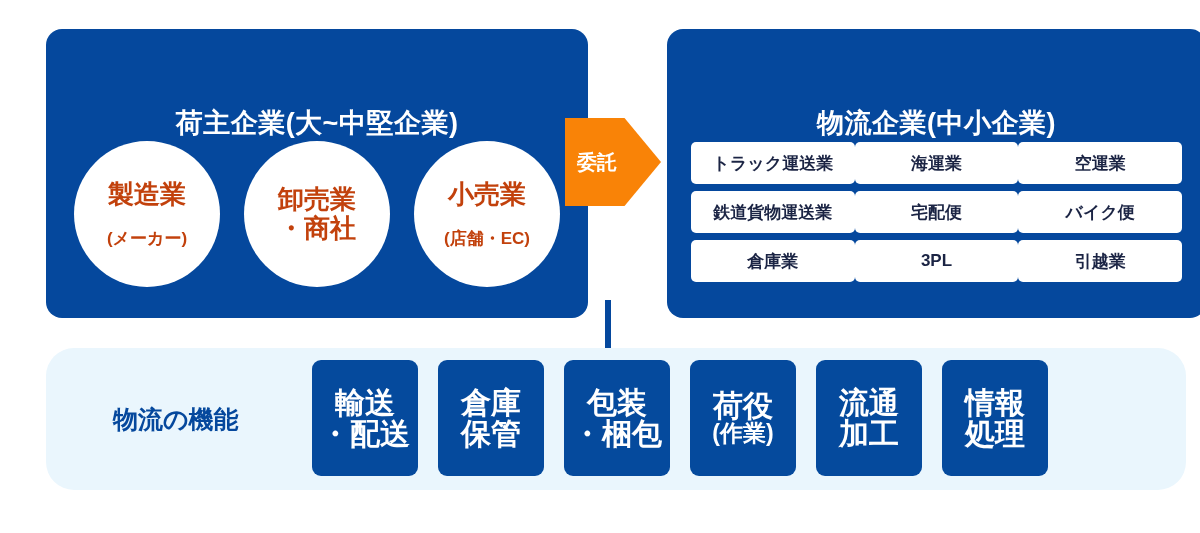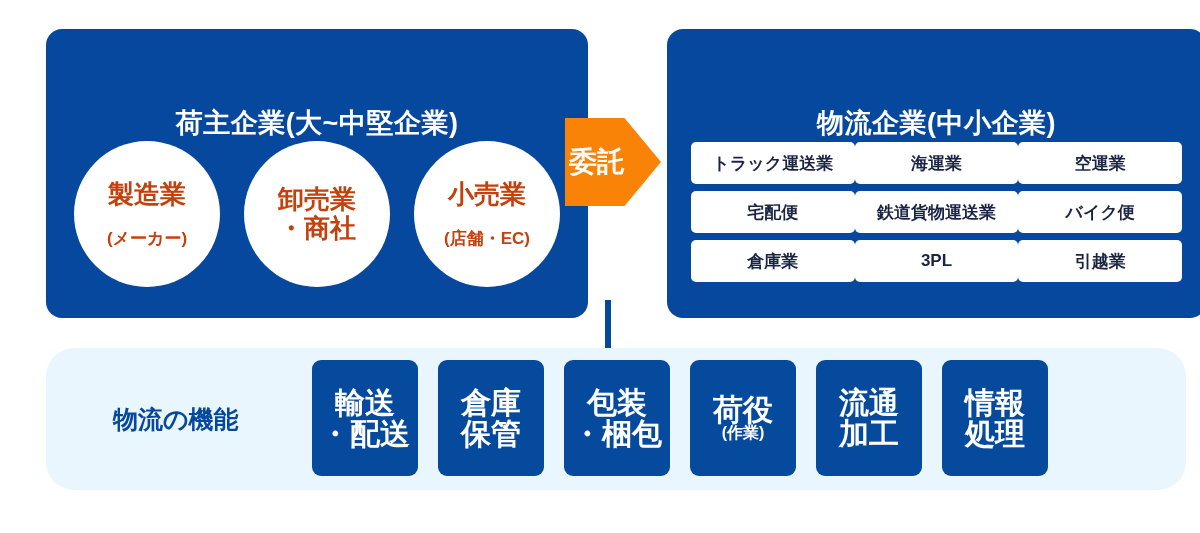--- a/index.html
+++ b/index.html
@@ -134,21 +134,21 @@
     clip-path: polygon(0% 0%, 62% 0%, 100% 50%, 62% 100%, 0% 100%);
   }
   #commission-arrow .arrow-label {
     position: absolute;
     left: 0;
     top: 50%;
     width: 64px;
     transform: translateY(-50%);
     text-align: center;
     color: #ffffff;
-    font-size: 28px;
+    font-size: 20px;
     font-weight: bold;
     white-space: nowrap;
   }
 
   
   #connector-line {
     position: absolute;
     left: 589px;
     top: 300px;
     width: 6px;
@@ -200,21 +200,21 @@
     box-sizing: border-box;
     padding: 0 2px;
   }
   .func-tile .l1,
   .func-tile .l2 {
     font-size: 30px;
     font-weight: bold;
     white-space: nowrap;
   }
   .func-tile .l2.small {
-    font-size: 16px;
+    font-size: 23px;
     font-weight: bold;
   }
 </style>
 </head>
 <body>
 
 <div id="diagram">
 
   <div class="panel" id="shipper-panel">
     <div class="panel-title">荷主企業(大~中堅企業)</div>
@@ -248,22 +248,22 @@
   <div class="panel" id="logistics-panel">
     <div class="panel-title">物流企業(中小企業)</div>
 
     <div class="grid">
       <div class="grid-row">
         <div class="grid-cell">トラック運送業</div>
         <div class="grid-cell">海運業</div>
         <div class="grid-cell">空運業</div>
       </div>
       <div class="grid-row">
+        <div class="grid-cell">鉄道貨物運送業</div>
         <div class="grid-cell">宅配便</div>
-        <div class="grid-cell">鉄道貨物運送業</div>
         <div class="grid-cell">バイク便</div>
       </div>
       <div class="grid-row">
         <div class="grid-cell">倉庫業</div>
         <div class="grid-cell">3PL</div>
         <div class="grid-cell">引越業</div>
       </div>
     </div>
   </div>
 

